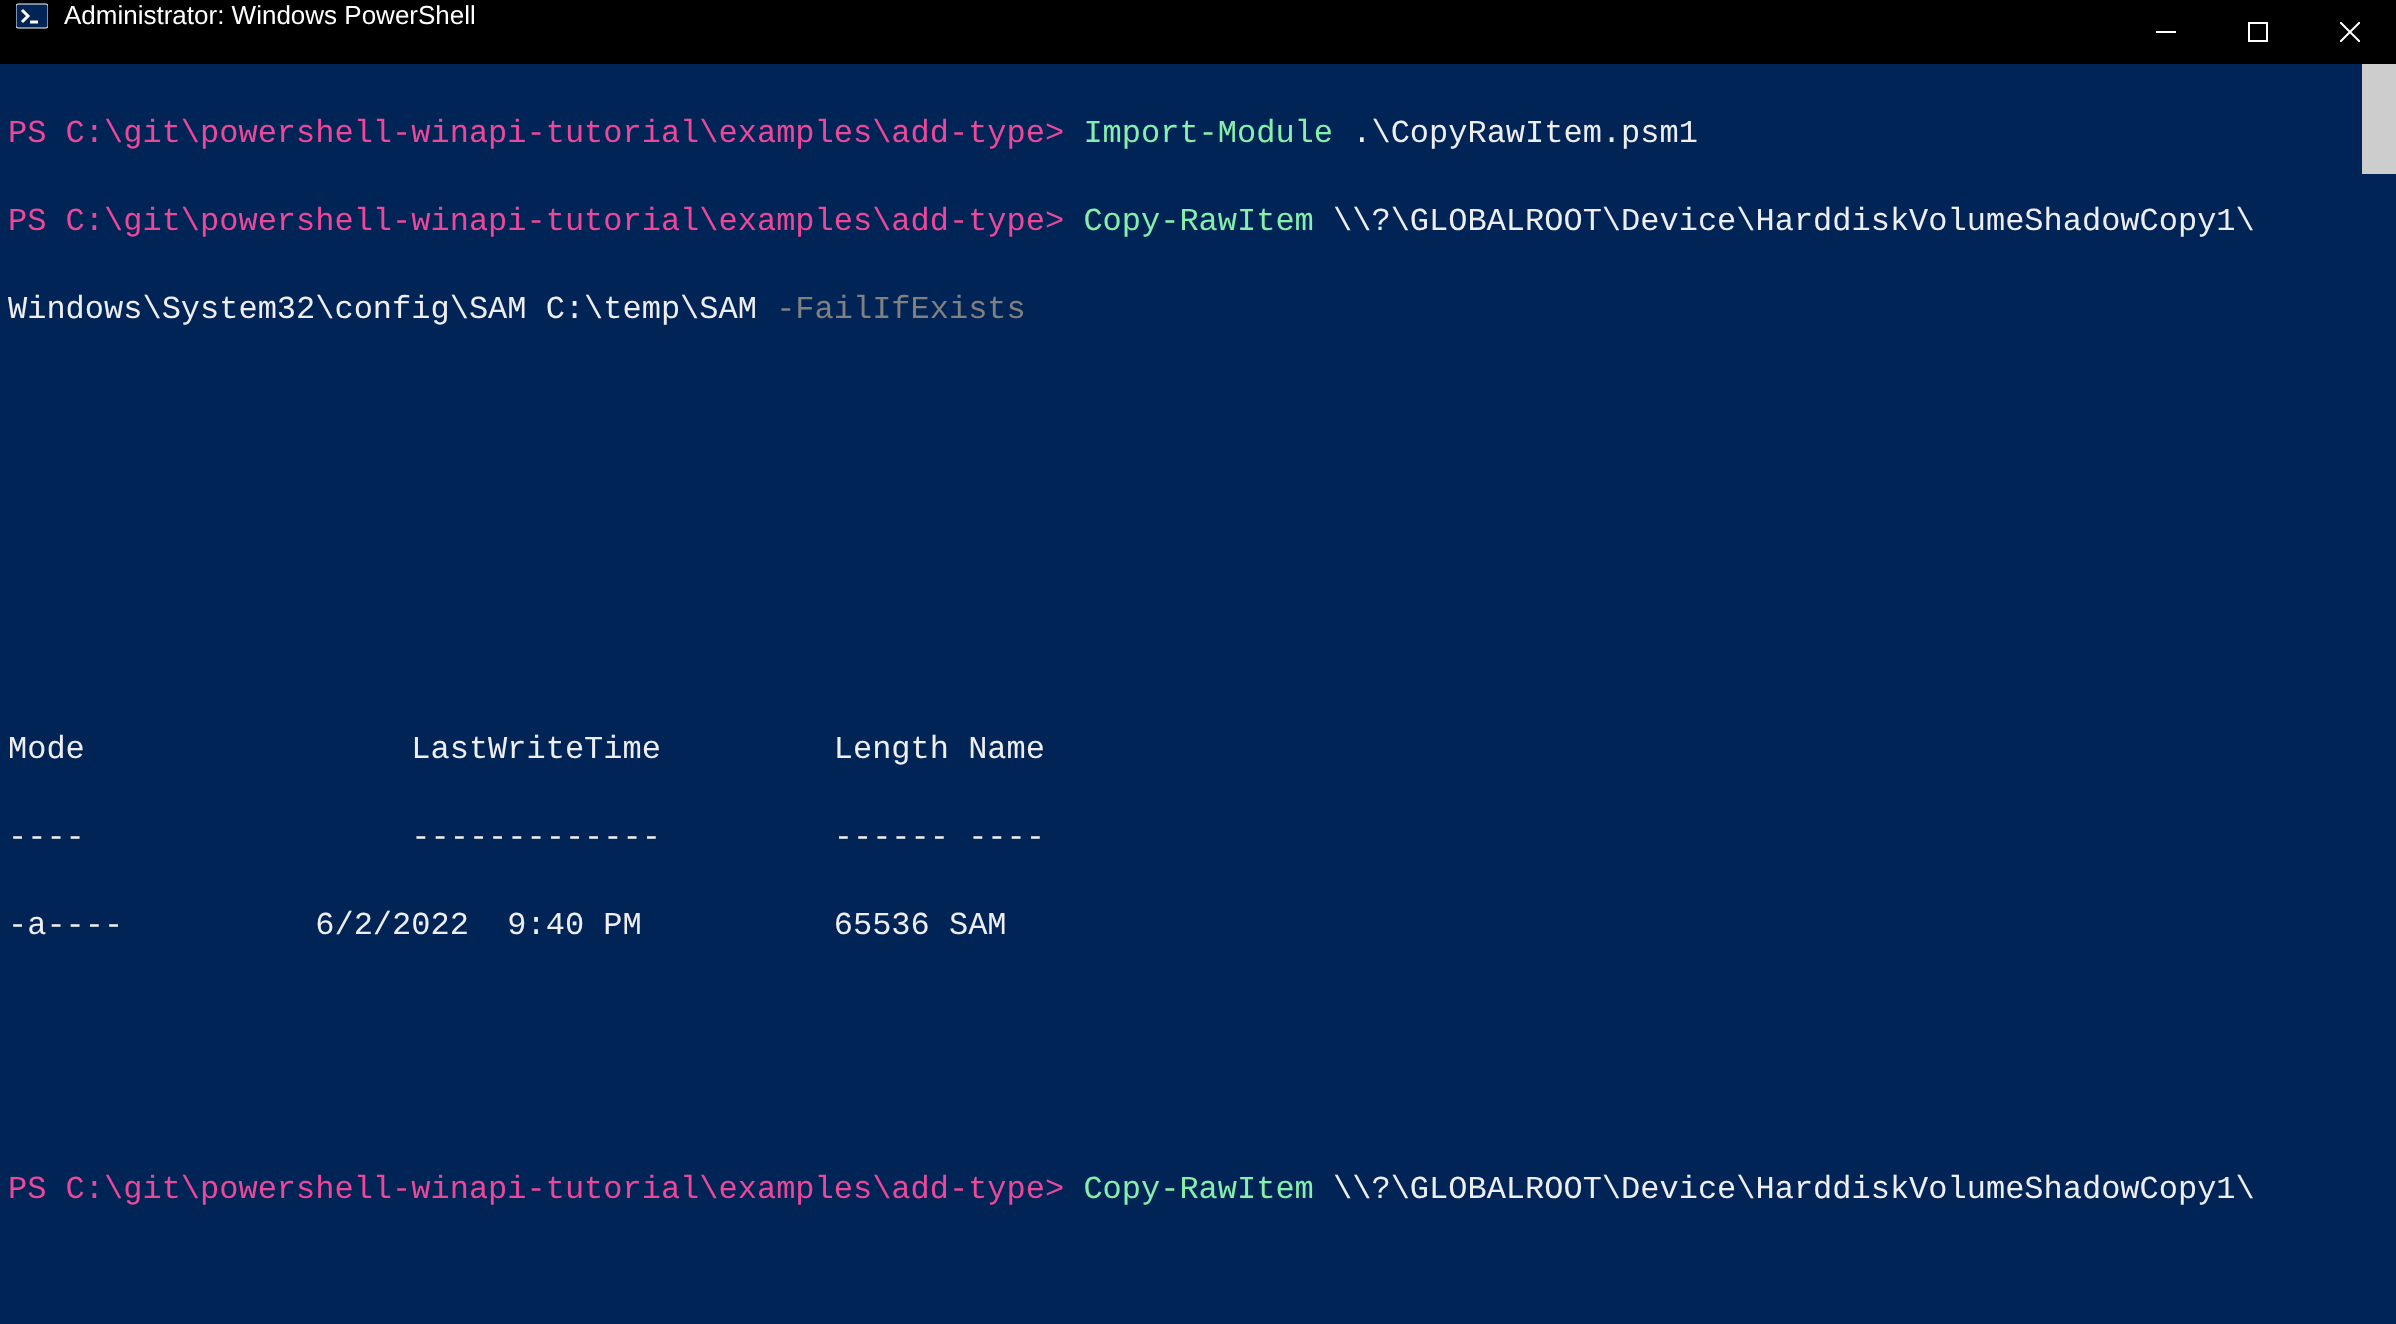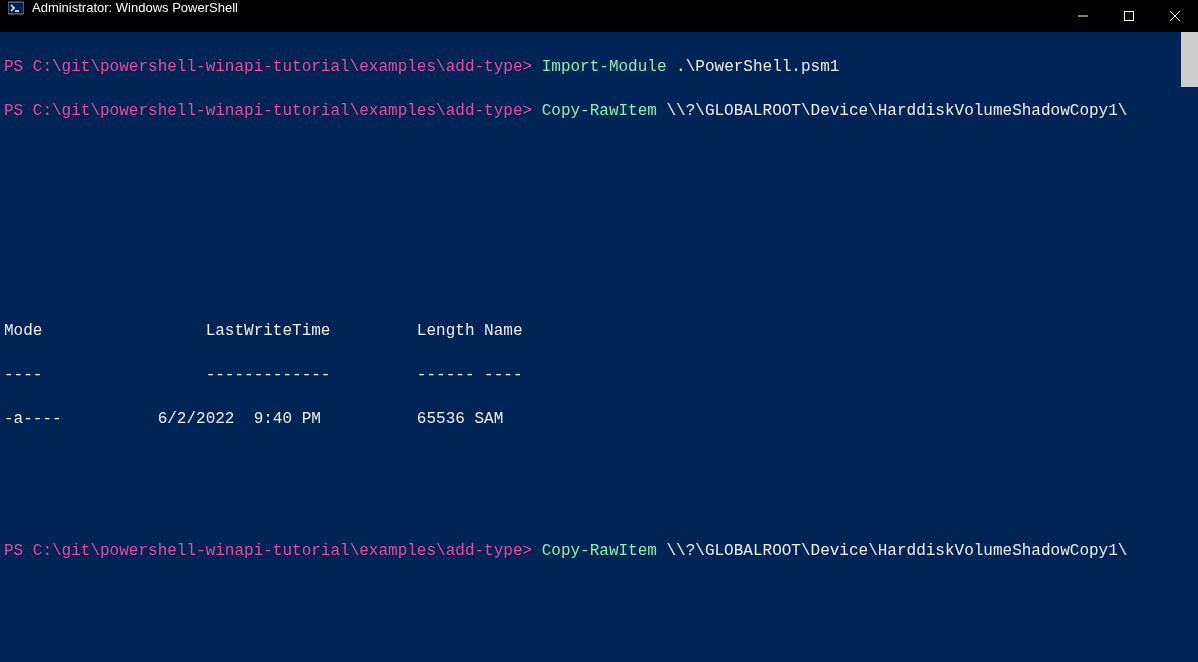--- a/index.html
+++ b/index.html
@@ -104,22 +104,23 @@
     <div class="titlebar-btn close">
       <svg width="10" height="10" viewBox="0 0 10 10">
           <line x1="0" y1="0" x2="10" y2="10" stroke="#ffffff" stroke-width="1"></line>
           <line x1="10" y1="0" x2="0" y2="10" stroke="#ffffff" stroke-width="1"></line>
         </svg>
     </div>
   </div>
 </div>
 
 <div class="terminal">
-<div><span class="prompt">PS C:\git\powershell-winapi-tutorial\examples\add-type&gt; </span><span class="cmdlet-yellow">Import-Module</span><span class="argument"> .\PowerShell.psm1</span></div>
+<div><span class="prompt">PS C:\git\powershell-winapi-tutorial\examples\add-type&gt; </span><span class="cmdlet-yellow">Import-Module</span><span class="argument"> .\CopyRawItem.psm1</span></div>
 <div><span class="prompt">PS C:\git\powershell-winapi-tutorial\examples\add-type&gt; </span><span class="cmdlet-yellow">Copy-RawItem</span><span class="argument"> \\?\GLOBALROOT\Device\HarddiskVolumeShadowCopy1\</span></div>
+<div><span class="argument">Windows\System32\config\SAM C:\temp\SAM </span><span class="param-gray">-FailIfExists</span></div>
 <div>&nbsp;</div>
 <div>&nbsp;</div>
 <div>&nbsp;</div>
 <div>&nbsp;</div>
 <div>Mode                 LastWriteTime         Length Name</div>
 <div>----                 -------------         ------ ----</div>
 <div>-a----          6/2/2022  9:40 PM          65536 SAM</div>
 <div>&nbsp;</div>
 <div>&nbsp;</div>
 <div><span class="prompt">PS C:\git\powershell-winapi-tutorial\examples\add-type&gt; </span><span class="cmdlet-yellow">Copy-RawItem</span><span class="argument"> \\?\GLOBALROOT\Device\HarddiskVolumeShadowCopy1\</span></div>

